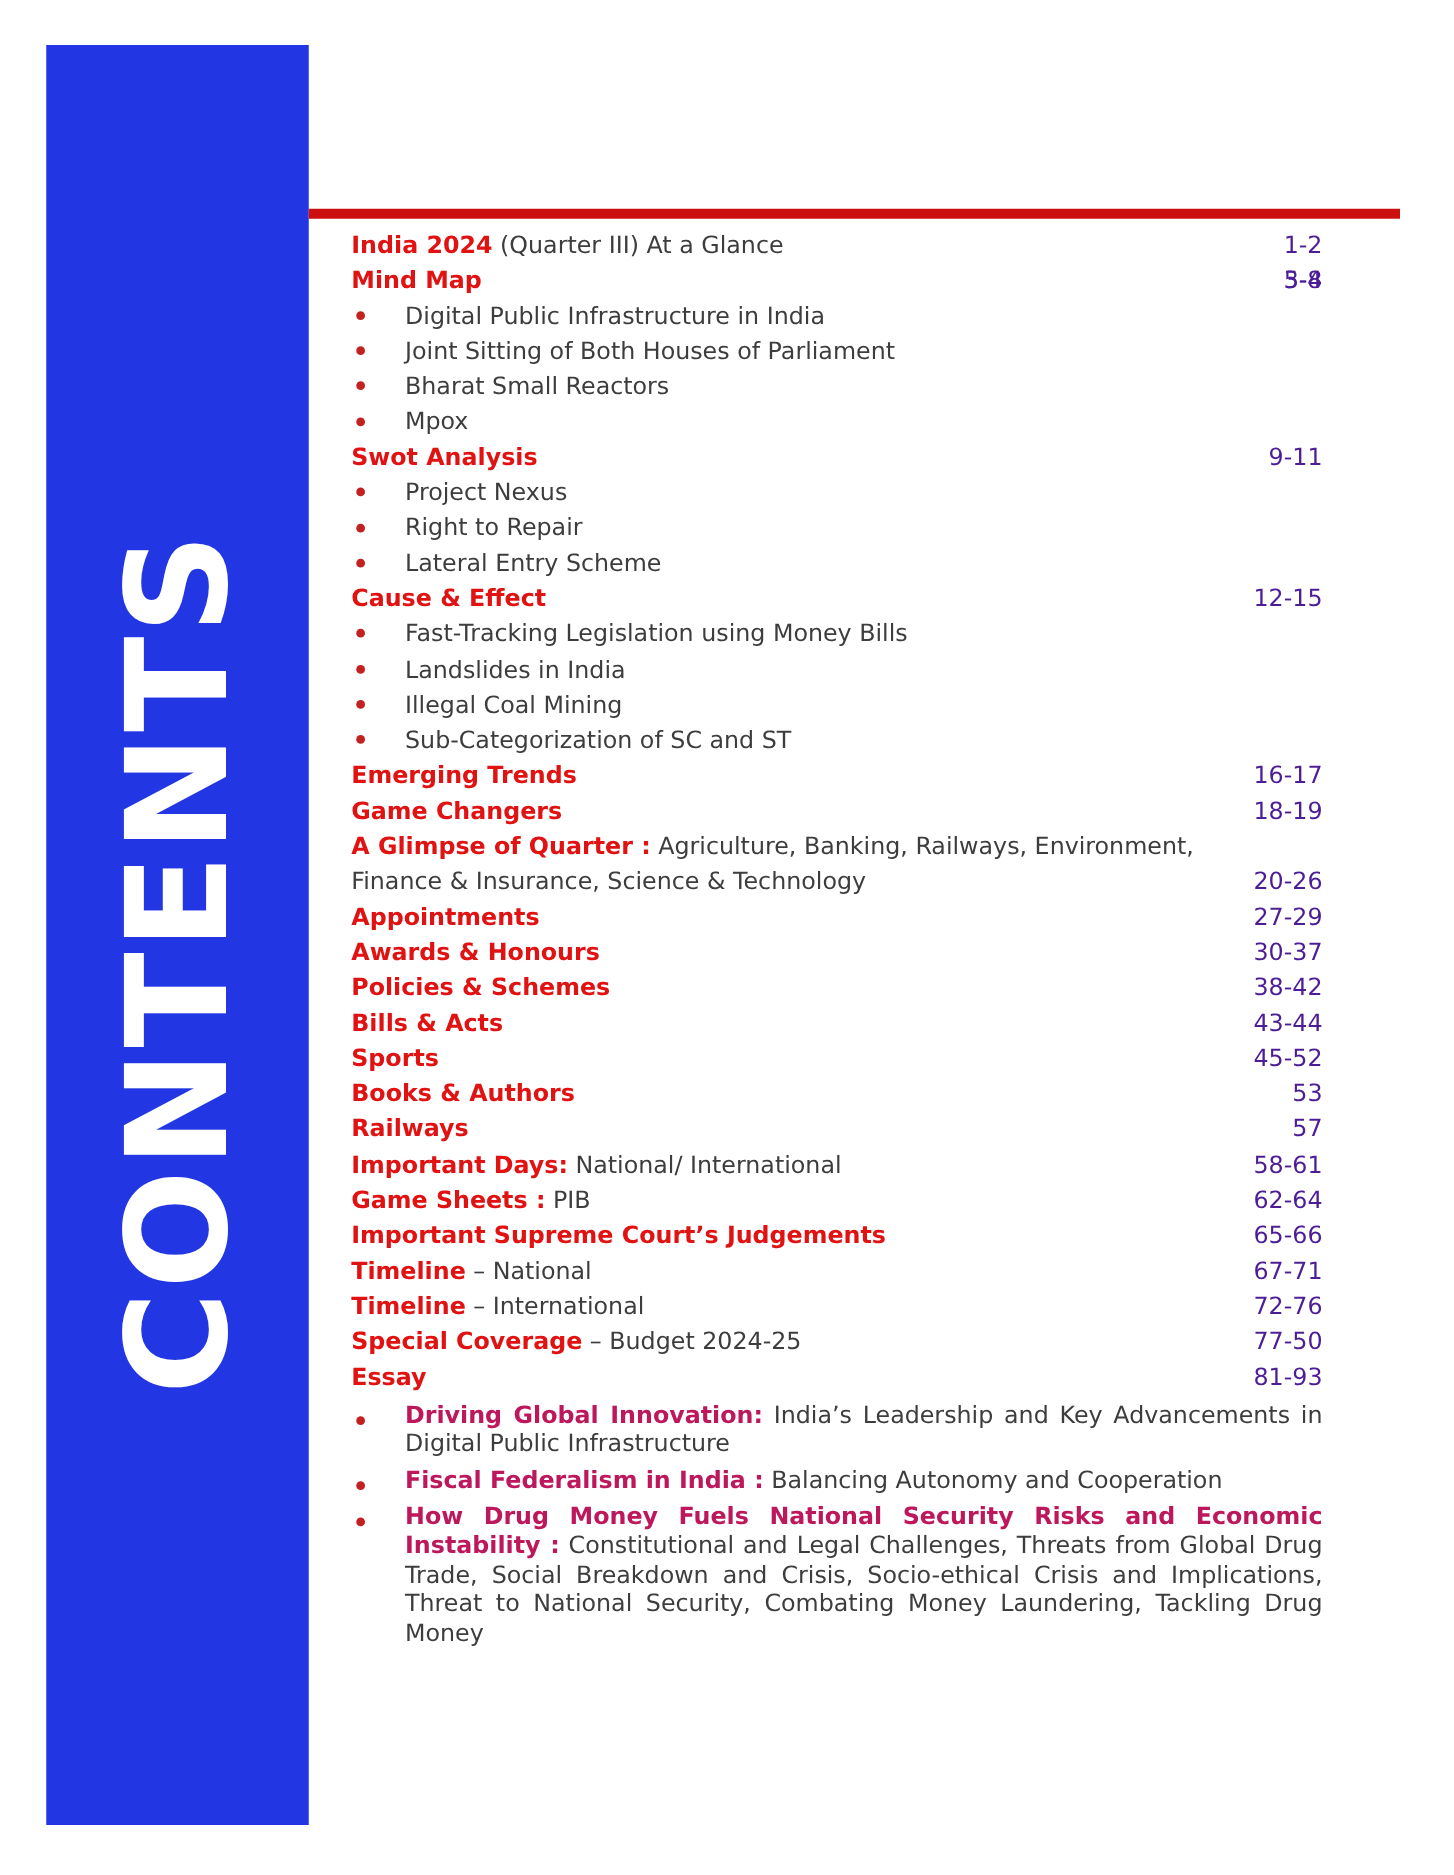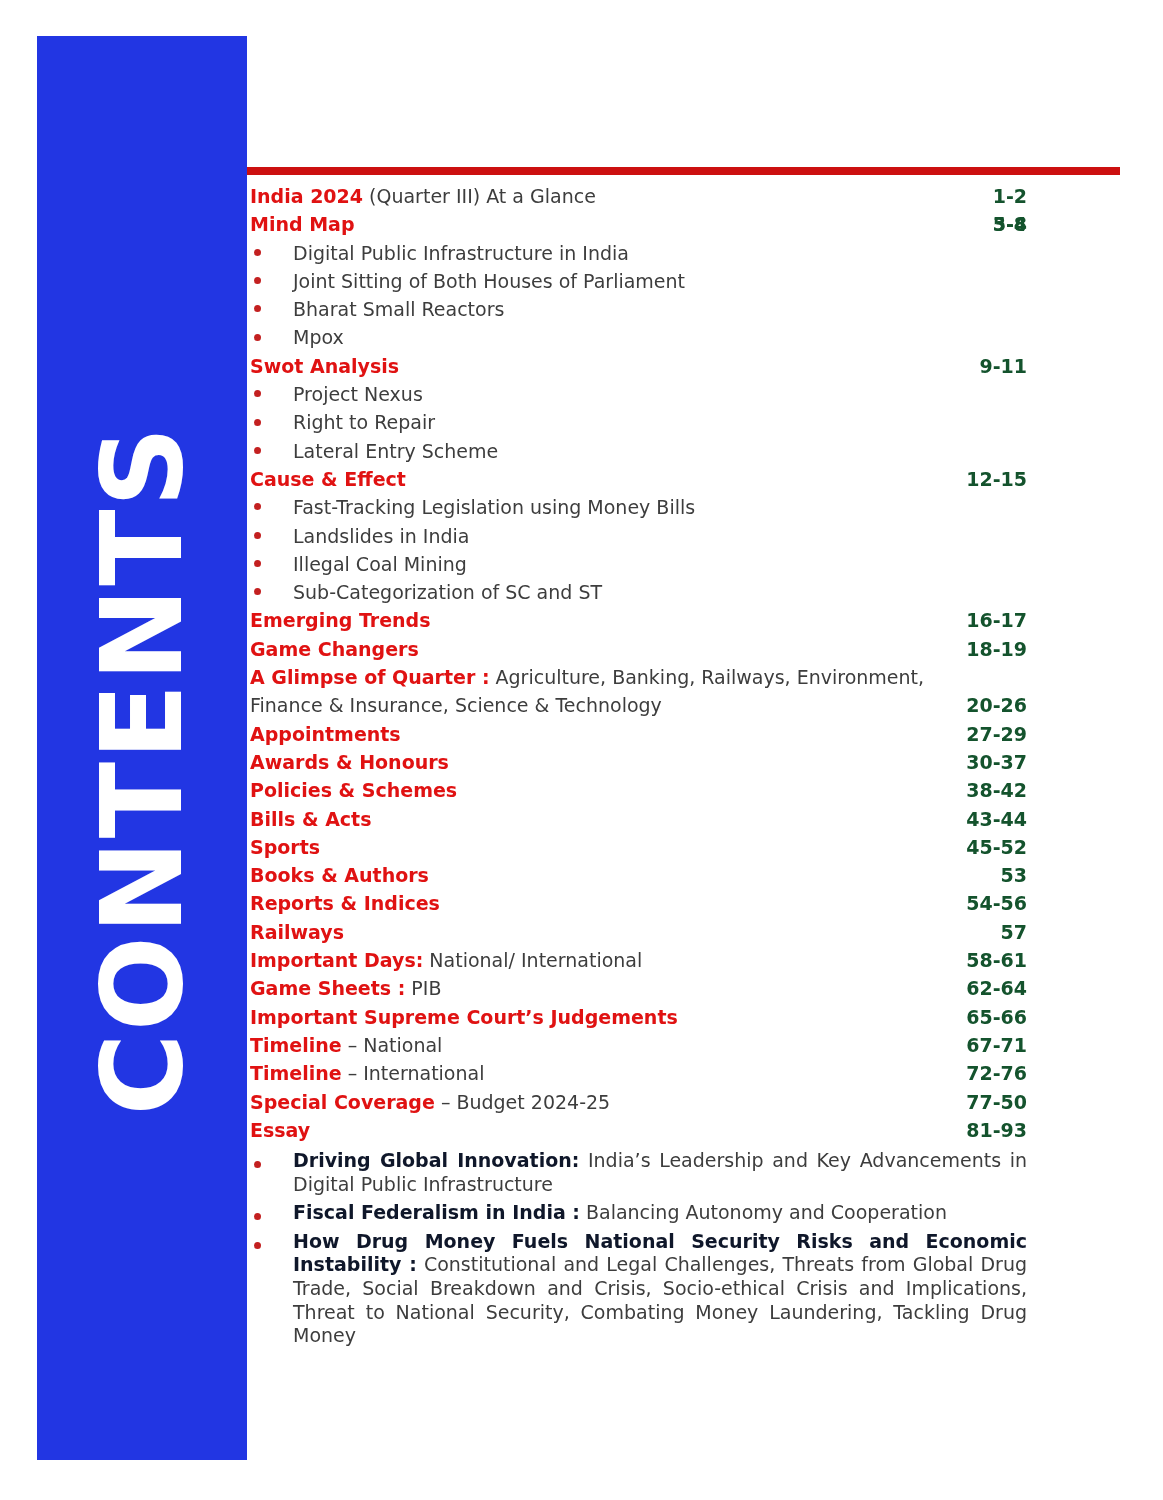--- a/index.html
+++ b/index.html
@@ -18,33 +18,33 @@
   .banner-label{
     color:#ffffff;font-weight:bold;font-size:112px;letter-spacing:2px;
     white-space:nowrap;
     transform:rotate(-90deg) translateX(-22px);
   }
   .red-rule{
     position:absolute;left:247px;top:167px;width:873px;height:8px;
     background:#cc1010;
   }
   .toc{
-    position:absolute;left:250px;top:182px;width:777px;
+    position:absolute;left:281px;top:182px;width:777px;
   }
   .row{
     position:relative;
     line-height:28.3px;font-size:19px;color:#3d3d3d;white-space:nowrap;
   }
   .row .row-pages{
     position:absolute;right:0;top:0;line-height:28.3px;
-    font-weight:bold;color:#14532d;
+    font-weight:normal;color:#4c1d95;
   }
   .seg-h{font-weight:bold;color:#e01212;}
   .seg-t{color:#3d3d3d;}
-  .seg-b{font-weight:bold;color:#0f172a;}
+  .seg-b{font-weight:bold;color:#be185d;}
   .row.bullet .row-text{display:block;padding-left:43px;}
   .bullet-dot{
     position:absolute;left:4px;top:50%;width:7px;height:7px;margin-top:-4px;
     border-radius:50%;background:#c32020;
   }
   .row.essay{
     white-space:normal;line-height:23.6px;text-align:justify;margin-top:5px;
   }
   .row.essay .row-text{display:block;padding-left:43px;}
   .row.essay .bullet-dot{top:12px;margin-top:0;}
@@ -182,25 +182,20 @@
     <span class="row-text"><span class="seg-h">Sports</span></span>
     <span class="row-pages">45-52</span>
   </div>
       <div class="row entry">
     
     <span class="row-text"><span class="seg-h">Books &amp; Authors</span></span>
     <span class="row-pages">53</span>
   </div>
       <div class="row entry">
     
-    <span class="row-text"><span class="seg-h">Reports &amp; Indices</span></span>
-    <span class="row-pages">54-56</span>
-  </div>
-      <div class="row entry">
-    
     <span class="row-text"><span class="seg-h">Railways</span></span>
     <span class="row-pages">57</span>
   </div>
       <div class="row entry">
     
     <span class="row-text"><span class="seg-h">Important Days:</span><span class="seg-t"> National/ International</span></span>
     <span class="row-pages">58-61</span>
   </div>
       <div class="row entry">
     

